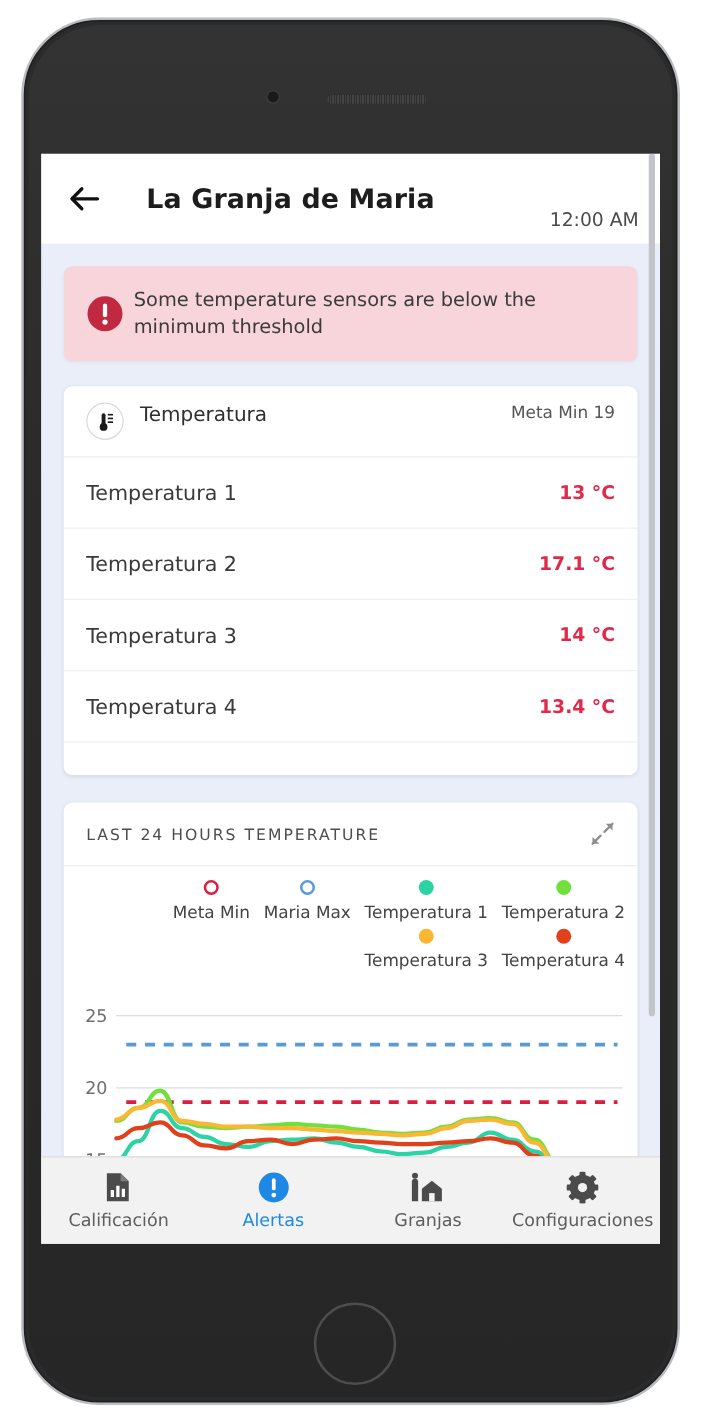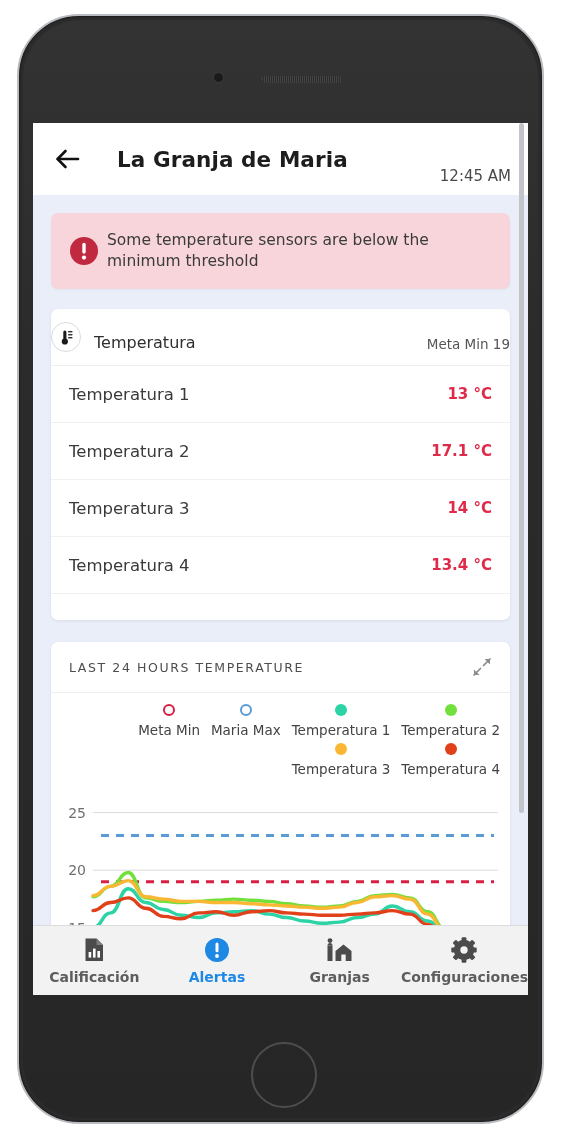--- a/index.html
+++ b/index.html
@@ -95,22 +95,22 @@
     font-size: 15.5px; color: #3b3b3b; line-height: 21px;
   }
 
   
   .card {
     background: #fff; border-radius: 7px;
     box-shadow: 0 1px 3px rgba(40,50,80,.09);
     margin-bottom: 22px; overflow: hidden;
   }
   .card-head {
-    display: flex; align-items: flex-end;
-    padding: 13px 0; border-bottom: 1px solid #eceef1;
+    display: flex; align-items: flex-start;
+    padding: 13px 18px; border-bottom: 1px solid #eceef1;
   }
   .thermo-circle {
     width: 30px; height: 30px; border-radius: 50%;
     border: 1px solid #d8dade;
     display: flex; align-items: center; justify-content: center;
     flex: 0 0 30px; margin-right: 13px;
   }
   .card-head-title { font-size: 16px; color: #2f2f2f; flex: 1 1 auto; }
   .card-head-meta { font-size: 13.5px; color: #555; }
 
@@ -143,21 +143,21 @@
   .lg-dot.hollow { background: transparent; border-width: 2.3px; border-style: solid; }
   .lg-label { font-size: 13.5px; color: #434343; white-space: nowrap; }
 
   .plot-wrap { position: relative; height: 185px; padding: 4px 8px 0 2px; }
   .plot-wrap svg { display: block; }
 
   
   .tabbar {
     position: absolute; left: 0; bottom: 0; width: 495px; height: 70px;
     background: #f2f2f2; border-top: 1px solid #dcdcdc;
-    display: flex; align-items: center; font-weight: bold;
+    display: flex; align-items: center;
   }
   .tab {
     flex: 1 1 0; height: 100%;
     display: flex; flex-direction: column; align-items: center;
     justify-content: center; gap: 5px; cursor: pointer;
   }
   .tab-label { font-size: 14px; color: #5d5d5d; }
   .tab.active .tab-label { color: #1e88e5; }
   .tab-ico { height: 27px; display: flex; align-items: center; }
 </style>
@@ -178,21 +178,21 @@
     <div class="appbar">
       <div class="back-btn">
         <svg width="26" height="22" viewBox="0 0 26 22">
           <path d="M10.5 3 L2.6 11 L10.5 19" fill="none" stroke="#111" stroke-width="2.6" stroke-linecap="round" stroke-linejoin="round"></path>
           <line x1="2.8" y1="11" x2="23" y2="11" stroke="#111" stroke-width="2.6" stroke-linecap="round"></line>
         </svg>
       </div>
       <div class="appbar-titles">
         <div class="t">La Granja de Maria</div>
       </div>
-      <div class="appbar-time">12:45 AM</div>
+      <div class="appbar-time">12:00 AM</div>
     </div>
 
     <div class="body">
       <div class="scrollbar-track"></div>
 
       <div class="alert">
         <svg class="alert-icon" viewBox="0 0 30 30">
           <circle cx="15" cy="15" r="14" fill="#c0293f"></circle>
           <rect x="13.3" y="6.8" width="3.4" height="11" rx="1.7" fill="#fff"></rect>
           <circle cx="15" cy="21.6" r="2.1" fill="#fff"></circle>

